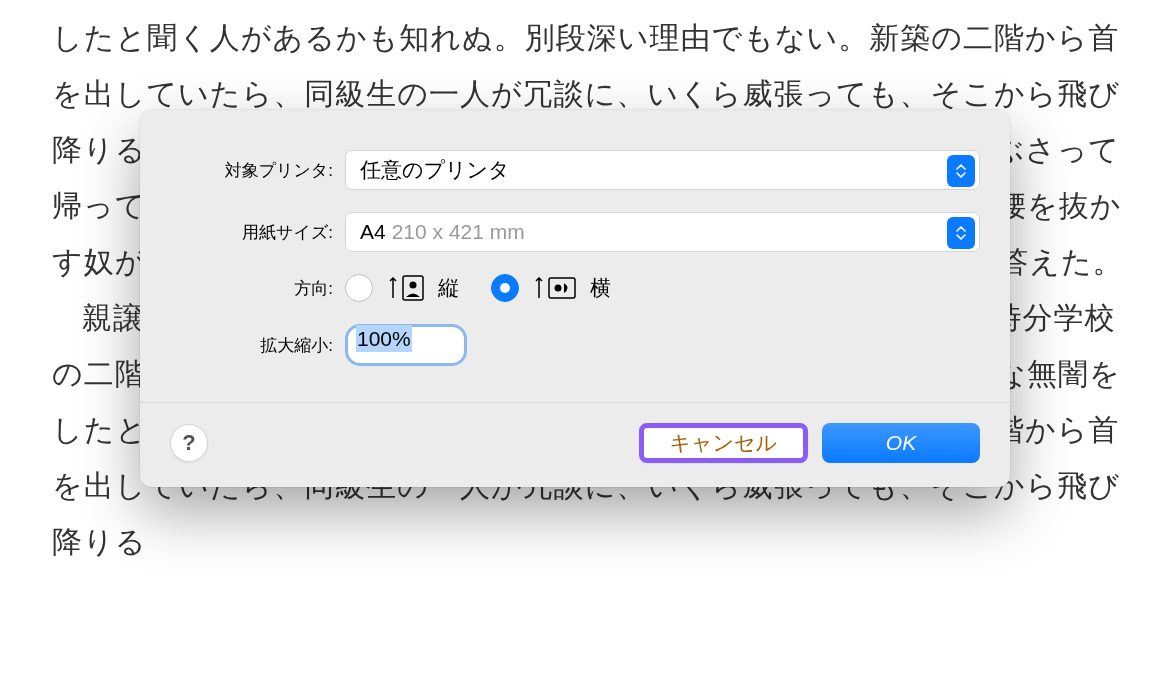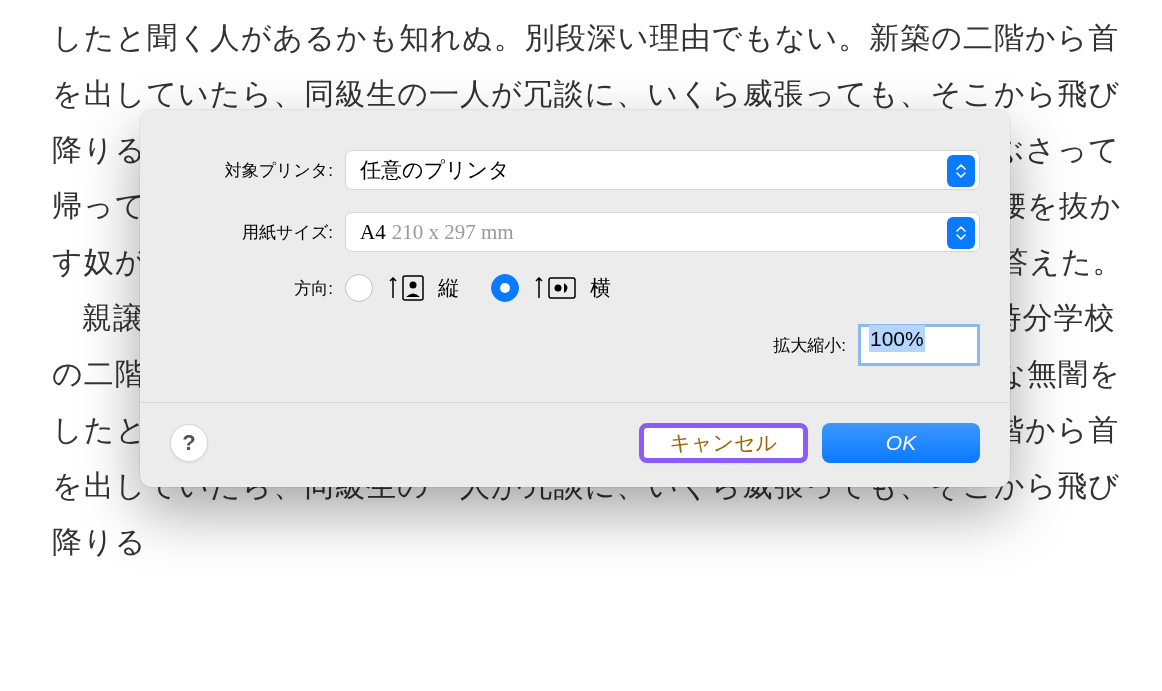--- a/index.html
+++ b/index.html
@@ -69,21 +69,20 @@
       position: relative;
       background: #fff;
       border: 1px solid #d6d6d6;
       border-radius: 7px;
       height: 40px;
       display: flex;
       align-items: center;
       padding-left: 14px;
       padding-right: 40px;
       font-size: 21px;
-      font-family: Liberation Serif, serif;
     }
     .select-wrap .main-text {
       color: #000;
     }
     .select-wrap .sub-text {
       color: #9a9a9a;
       margin-left: 6px;
     }
     .select-arrows {
       position: absolute;
@@ -138,21 +137,21 @@
     }
     .orient-label {
       font-size: 21px;
       color: #000;
       margin-right: 18px;
     }
     .scale-input {
       width: 122px;
       height: 42px;
       border: 3px solid #8cb8f0;
-      border-radius: 0;
+      border-radius: 15px;
       background: #fff;
       font-size: 21px;
       padding: 0 8px;
       outline: none;
     }
     .scale-input-inner {
       background: #b4d5fe;
       padding: 2px 1px;
     }
     .dialog-footer {
@@ -225,21 +224,21 @@
                 <path d="M1 2 L5 6 L9 2" stroke="#fff" stroke-width="1.6" fill="none" stroke-linecap="round" stroke-linejoin="round"></path>
               </svg>
           </span>
         </div>
       </div>
 
       <div class="row">
         <div class="row-label">用紙サイズ:</div>
         <div class="select-wrap">
           <span class="main-text">A4</span>
-          <span class="sub-text">210 x 297 mm</span>
+          <span class="sub-text">210 x 421 mm</span>
           <span class="select-arrows">
             <svg viewBox="0 0 10 7">
                 <path d="M1 5 L5 1 L9 5" stroke="#fff" stroke-width="1.6" fill="none" stroke-linecap="round" stroke-linejoin="round"></path>
               </svg>
             <svg viewBox="0 0 10 7">
                 <path d="M1 2 L5 6 L9 2" stroke="#fff" stroke-width="1.6" fill="none" stroke-linecap="round" stroke-linejoin="round"></path>
               </svg>
           </span>
         </div>
       </div>
@@ -268,21 +267,21 @@
             <svg width="28" height="22" viewBox="0 0 28 22">
                 <rect x="1" y="1" width="26" height="20" rx="2" fill="none" stroke="#000" stroke-width="1.5"></rect>
                 <circle cx="10" cy="11" r="3.5" fill="#000"></circle>
                 <path d="M16 6 Q23 11 16 16" fill="#000"></path>
               </svg>
           </span>
           <span class="orient-label">横</span>
         </div>
       </div>
 
-      <div class="row" style="margin-bottom:6px;justify-content:flex-end;">
+      <div class="row" style="margin-bottom:6px;">
         <div class="row-label">拡大縮小:</div>
         <div class="scale-input">
           <span class="scale-input-inner">100%</span>
         </div>
       </div>
 
     </div>
     <div class="dialog-footer">
       <div class="help-button">
         <span>?</span>

